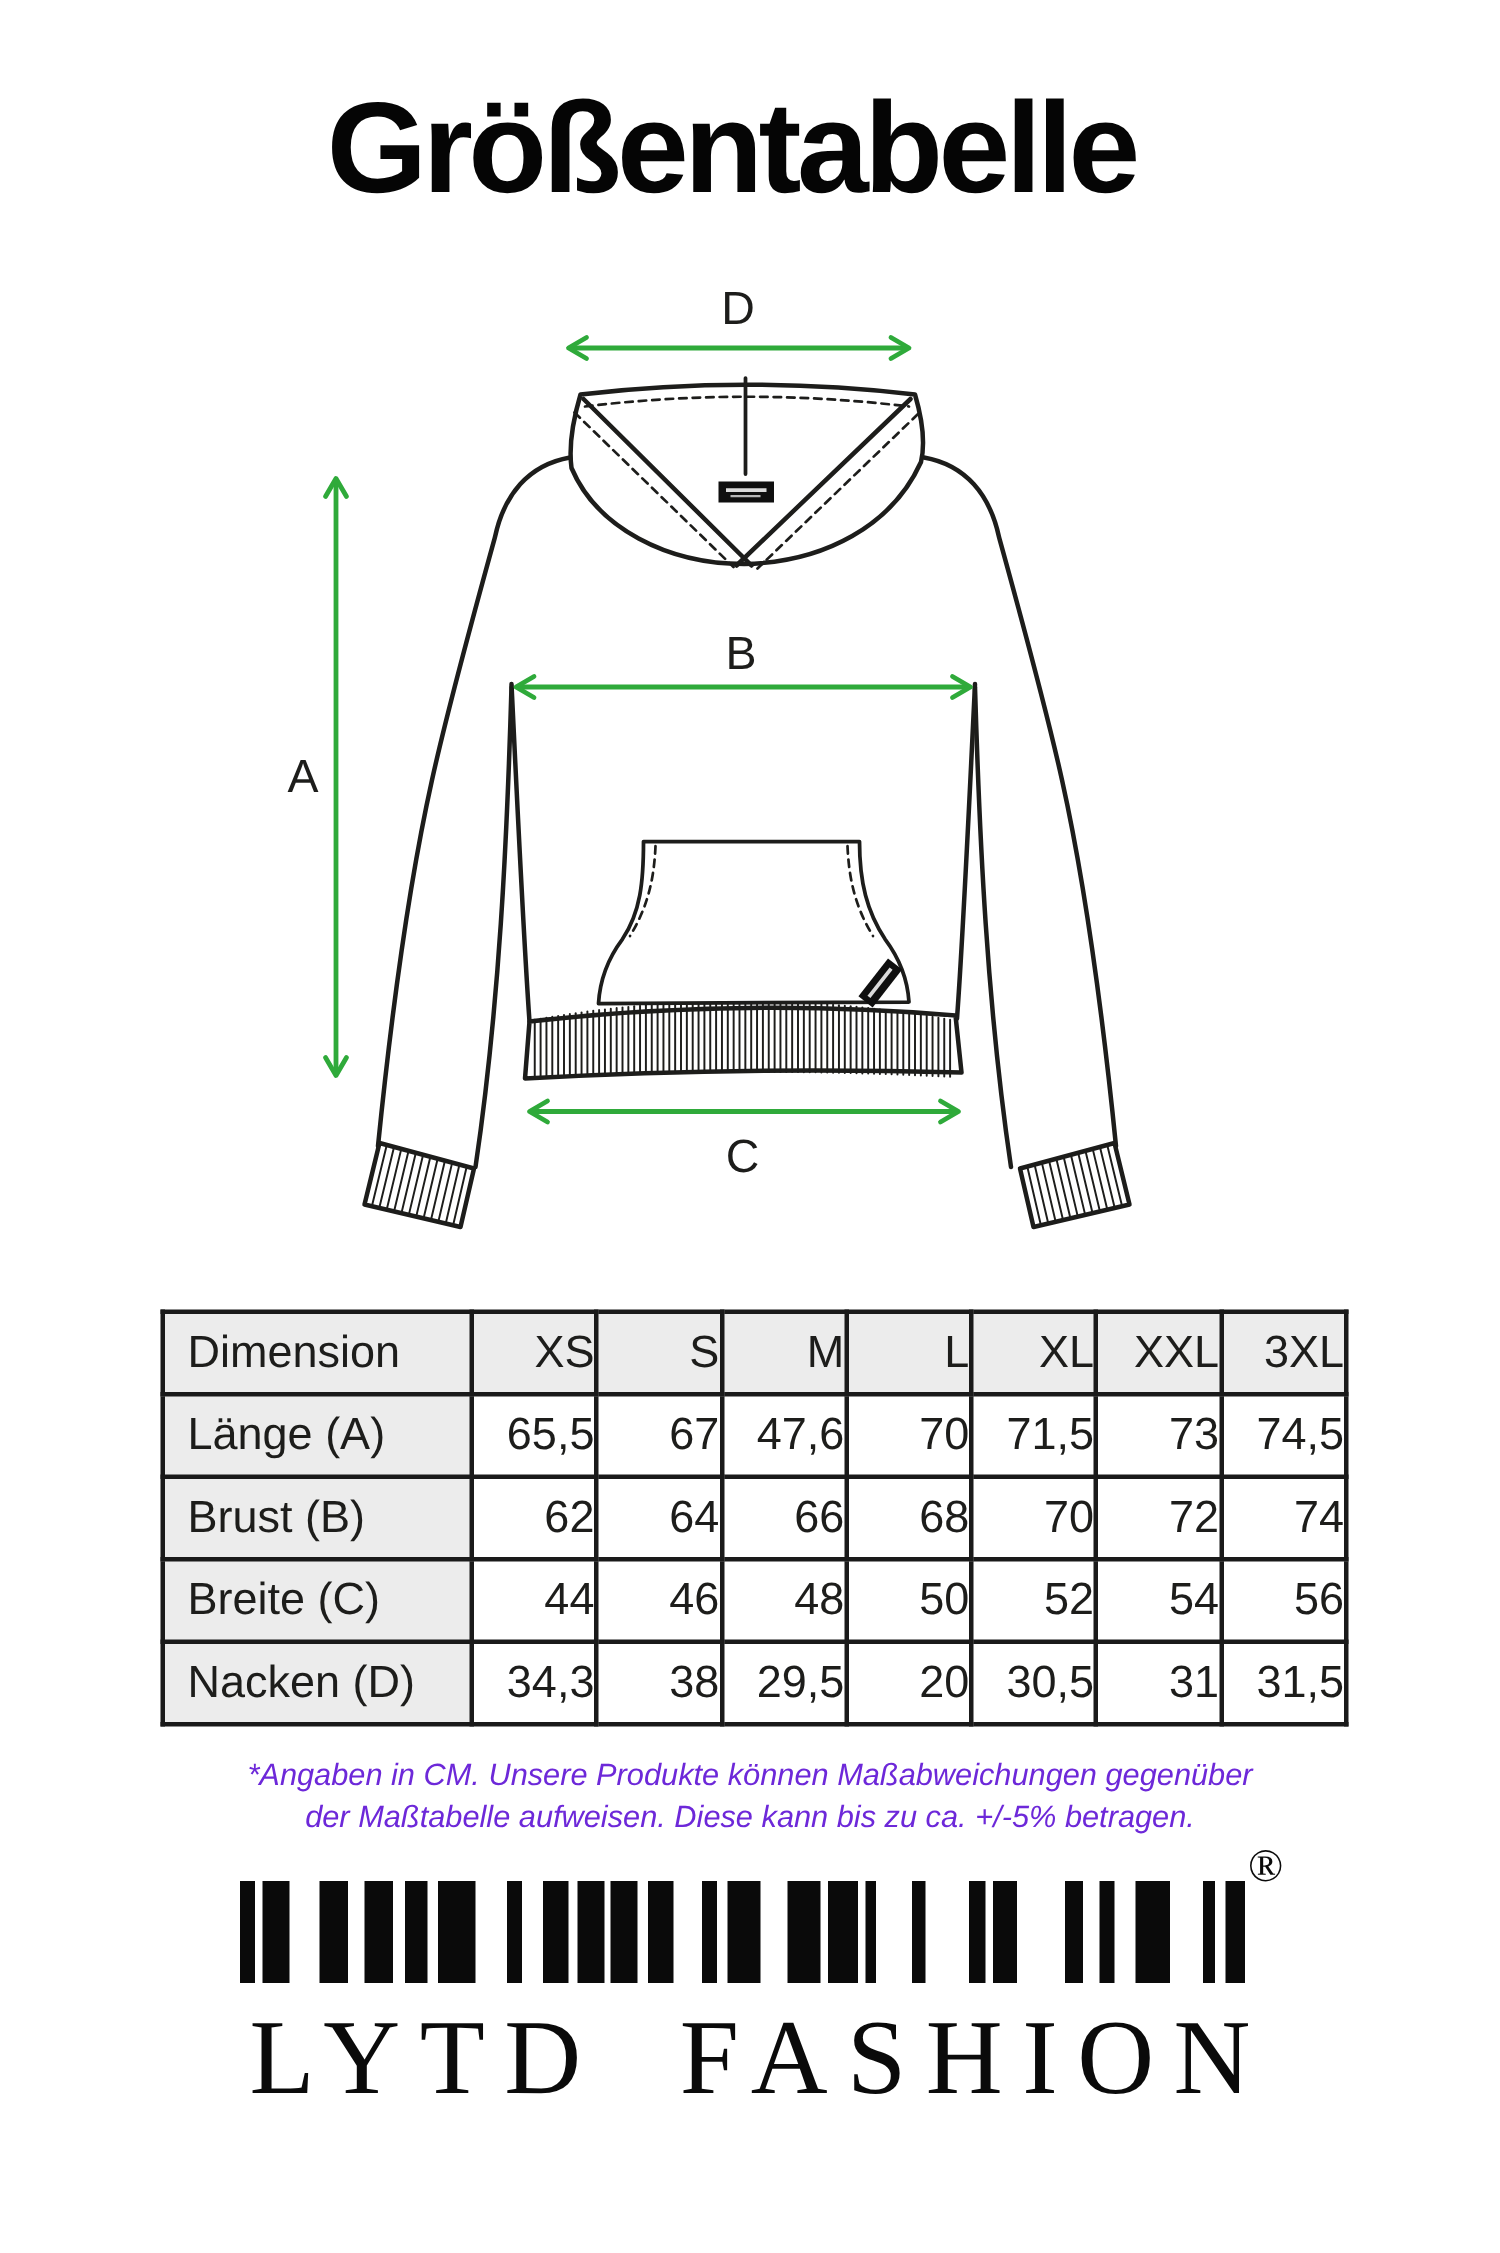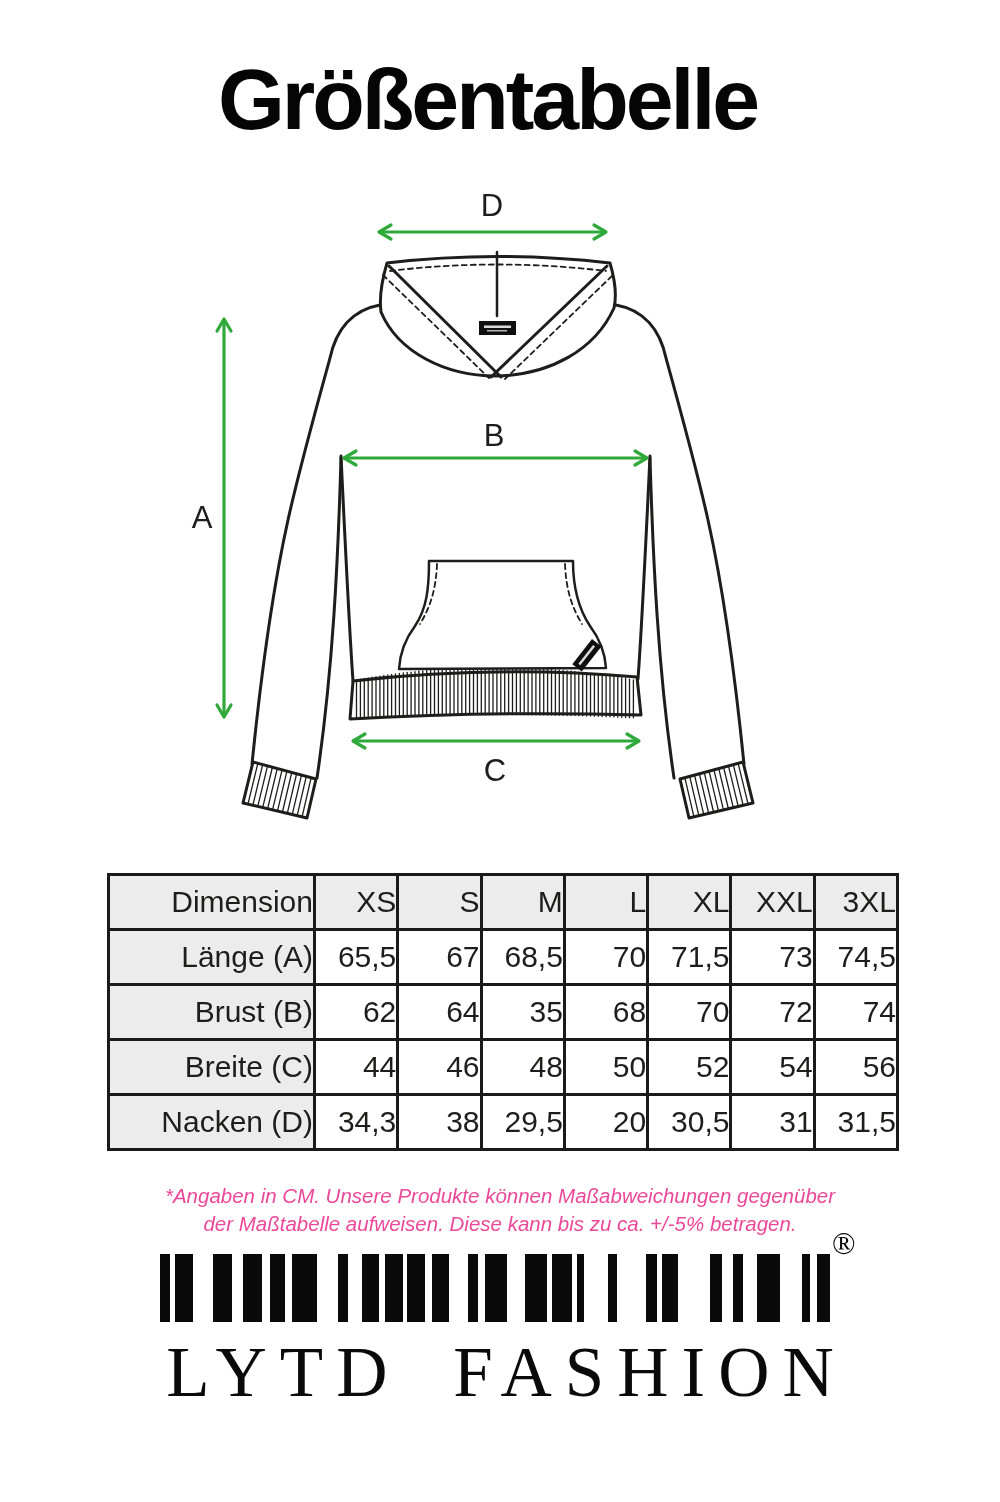--- a/index.html
+++ b/index.html
@@ -8,25 +8,25 @@
   
   .title{position:absolute;top:50px;left:0;width:975px;text-align:center;
          font-size:86px;font-weight:800;letter-spacing:-3px;color:#050505;white-space:nowrap;}
   
   .diagram-svg{position:absolute;top:180px;left:0;}
   
   table.size{position:absolute;top:873px;left:107px;width:792px;border-collapse:collapse;
              table-layout:fixed;font-size:30px;color:#1d1d1b;}
   table.size td,table.size th{border:3px solid #1a1a1a;height:52px;text-align:right;
              vertical-align:middle;font-weight:normal;padding:0;}
-  table.size .dimcol{width:188px;text-align:right;padding-left:15px;background:#ececec;}
+  table.size .dimcol{width:188px;text-align:left;padding-left:15px;background:#ececec;}
   table.size tr.head td{background:#ececec;}
   
   .disclaimer{position:absolute;top:1170px;left:0;width:1000px;text-align:center;
-              font-style:italic;font-size:20.5px;line-height:28px;color:#ec4899;margin-top:12px;}
+              font-style:italic;font-size:20.5px;line-height:28px;color:#6d28d9;}
   
   .barcode{position:absolute;top:1254px;left:0;width:1000px;height:68px;}
   .barcode .bar{position:absolute;top:0;height:68px;background:#0a0a0a;}
   .regmark{position:absolute;top:1226px;left:832px;font-size:31px;color:#0a0a0a;
            font-family:"Liberation Serif",serif;}
   .brand{position:absolute;top:1332px;left:0;width:1000px;text-align:center;
          font-family:"Liberation Serif",serif;font-size:71px;letter-spacing:13px;
          word-spacing:22px;color:#0a0a0a;white-space:nowrap;text-indent:13px;}
   .serial{position:absolute;top:1392px;left:0;width:1000px;text-align:center;
           font-family:"Liberation Serif",serif;font-size:27px;letter-spacing:14px;
@@ -236,31 +236,31 @@
         <td>M</td>
         <td>L</td>
         <td>XL</td>
         <td>XXL</td>
         <td>3XL</td>
       </tr>
       <tr>
         <td class="dimcol">Länge (A)</td>
         <td>65,5</td>
         <td>67</td>
-        <td>68,5</td>
+        <td>47,6</td>
         <td>70</td>
         <td>71,5</td>
         <td>73</td>
         <td>74,5</td>
       </tr>
       <tr>
         <td class="dimcol">Brust (B)</td>
         <td>62</td>
         <td>64</td>
-        <td>35</td>
+        <td>66</td>
         <td>68</td>
         <td>70</td>
         <td>72</td>
         <td>74</td>
       </tr>
       <tr>
         <td class="dimcol">Breite (C)</td>
         <td>44</td>
         <td>46</td>
         <td>48</td>

